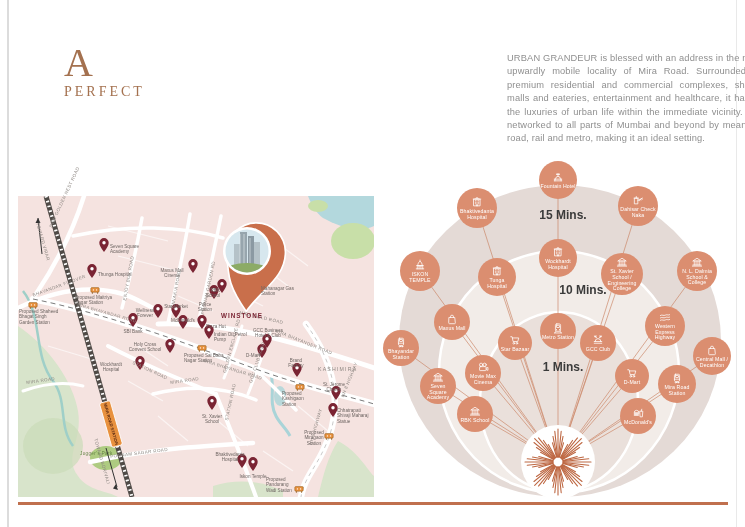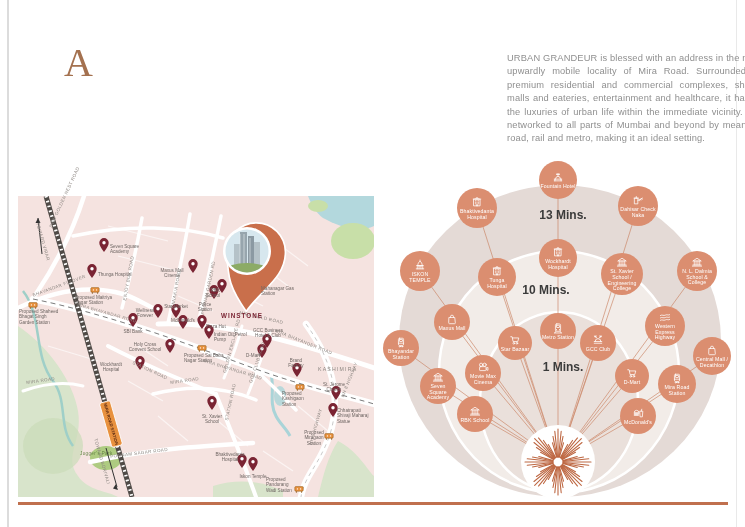--- a/index.html
+++ b/index.html
@@ -136,20 +136,21 @@
     </g>
   </defs>
 </svg>
 
 <div class="page">
   <div class="edge-l"></div>
   <div class="edge-r"></div>
 
   <div class="title">
     <div class="t1">A</div>
+    <div class="t2">PERFECT</div>
   </div>
 
   <p class="intro">URBAN GRANDEUR is blessed with an address in the most upwardly mobile locality of Mira Road. Surrounded by premium residential and commercial complexes, shops, malls and eateries, entertainment and healthcare, it has all the luxuries of urban life within the immediate vicinity. It is networked to all parts of Mumbai and beyond by means of road, rail and metro, making it an ideal setting.</p>
 
   <div class="map">
     <svg class="mapart" width="356" height="301" viewBox="0 0 356 301">
       <rect width="356" height="301" fill="#f5e3e0"></rect>
 
       <path d="M0,130 C30,150 55,185 60,215 C65,245 45,260 60,280 C70,295 90,295 100,301 L0,301 Z" fill="#d8e4cb"></path>
       <ellipse cx="35" cy="250" rx="30" ry="28" fill="#cbdcb8" opacity=".7"></ellipse>
@@ -348,22 +349,22 @@
       <use href="#petal" transform="translate(558,462) rotate(45)"></use>
       <use href="#petal" transform="translate(558,462) rotate(90)"></use>
       <use href="#petal" transform="translate(558,462) rotate(135)"></use>
       <use href="#petal" transform="translate(558,462) rotate(180)"></use>
       <use href="#petal" transform="translate(558,462) rotate(225)"></use>
       <use href="#petal" transform="translate(558,462) rotate(270)"></use>
       <use href="#petal" transform="translate(558,462) rotate(315)"></use>
     </g>
   </svg>
 
-  <div class="rlbl" style="left:533px;top:208px">13 Mins.</div>
-  <div class="rlbl" style="left:516px;top:283px">10 Mins.</div>
+  <div class="rlbl" style="left:533px;top:208px">15 Mins.</div>
+  <div class="rlbl" style="left:553px;top:283px">10 Mins.</div>
   <div class="rlbl" style="left:533px;top:360px">1 Mins.</div>
 
   <div class="node" style="left:539px;top:161px;width:38px;height:38px">
     <svg class="nic" viewBox="0 0 14 14">
         <use href="#i-hotel"></use>
       </svg>
     <span class="nlb">Fountain Hotel</span>
     </div>
   <div class="node" style="left:457px;top:188px;width:40px;height:40px">
     <svg class="nic" viewBox="0 0 14 14">

